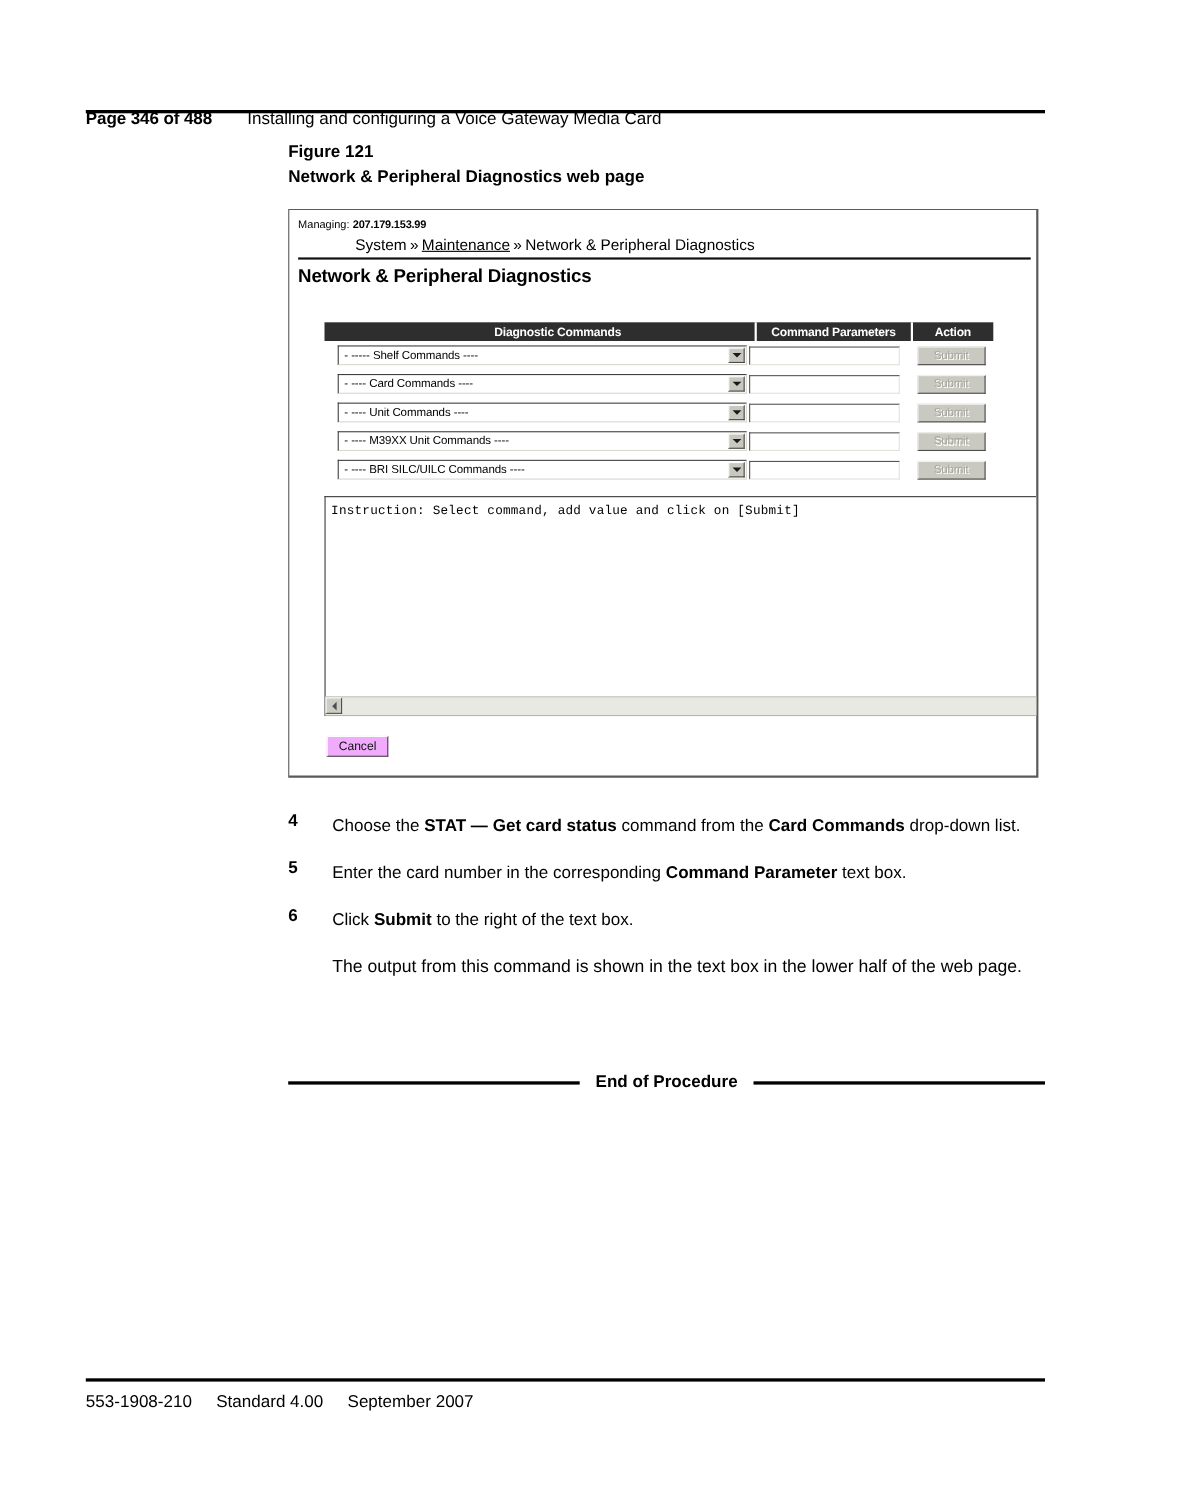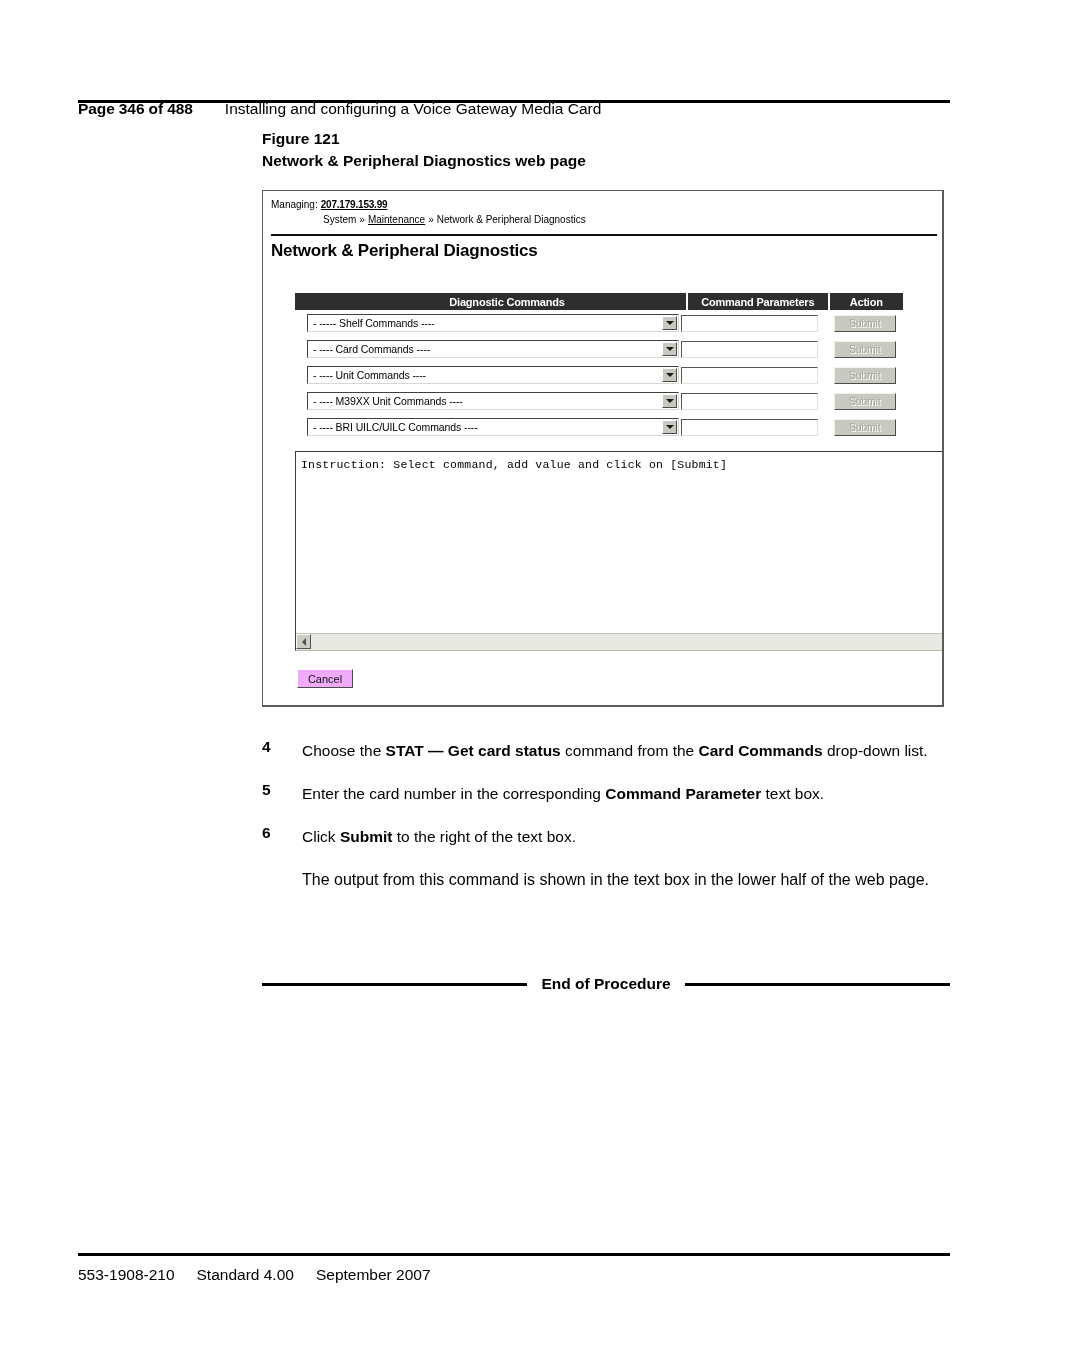--- a/index.html
+++ b/index.html
@@ -77,29 +77,28 @@
   .managing-line {
     position: absolute;
     left: 8px;
     top: 8px;
     font-size: 10px;
     font-family: "Liberation Sans", sans-serif;
     white-space: nowrap;
   }
   .managing-ip {
     font-weight: bold;
-    text-decoration: underline;
     margin-left: 3px;
     letter-spacing: -0.2px;
   }
   .breadcrumb {
     position: absolute;
     left: 60px;
     top: 23px;
-    font-size: 10px;
+    font-size: 14px;
     white-space: nowrap;
     color: #000;
   }
   .breadcrumb .bc-link { text-decoration: underline; }
   .breadcrumb .bc-sep { margin: 0 3px; }
 
   .bc-rule {
     position: absolute;
     left: 8px;
     top: 43px;
@@ -484,21 +483,21 @@
         <div class="w-input"></div>
       </div>
       <div class="cell-action">
         <div class="w-btn">Submit</div>
       </div>
     </div>
 
     <div class="diag-row">
       <div class="cell-select">
         <div class="w-select">
-          <span>- ---- BRI UILC/UILC Commands ----</span>
+          <span>- ---- BRI SILC/UILC Commands ----</span>
           <span class="arrow-btn">
               <i></i>
             </span>
         </div>
       </div>
       <div class="cell-param">
         <div class="w-input"></div>
       </div>
       <div class="cell-action">
         <div class="w-btn">Submit</div>

